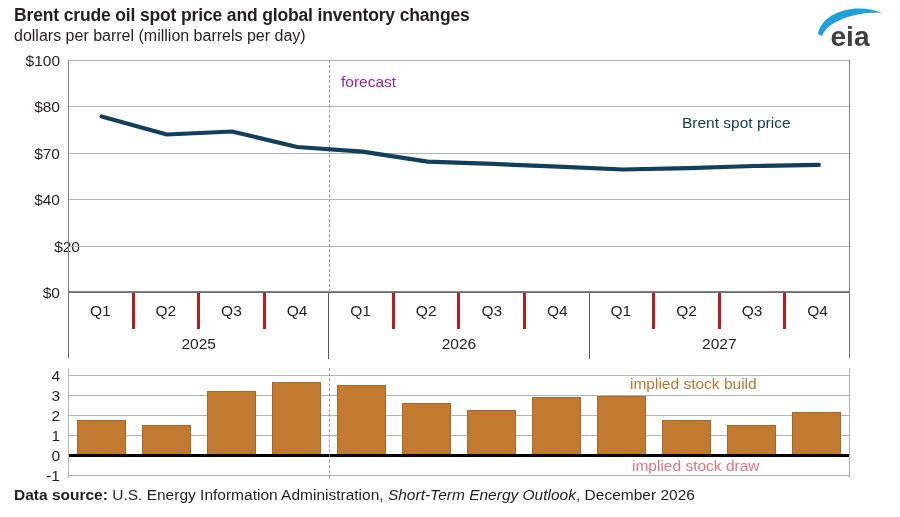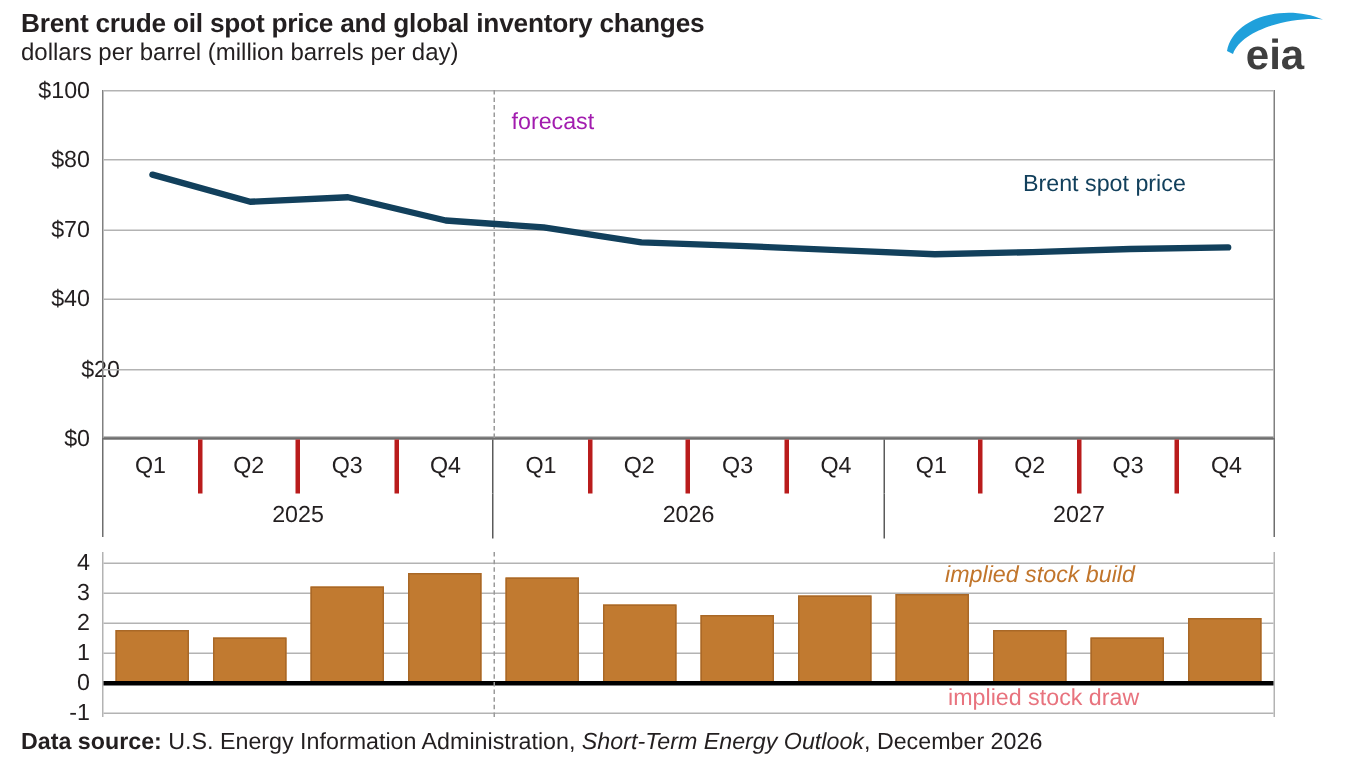--- a/index.html
+++ b/index.html
@@ -184,21 +184,21 @@
     width: 74%;
     background: #c17a30;
     border: 0.5px solid #a96827;
     box-sizing: border-box;
   }
   .annot {
     position: absolute;
     font-size: 15.5px;
     white-space: nowrap;
   }
-  .annot-build { color: #c1752b; font-style: italic; }
+  .annot-build { color: #c1752b; }
   .annot-draw  { color: #e8737e; }
 
   
   .footer {
     position: absolute;
     left: 14px;
     top: 486px;
     font-size: 15.5px;
     white-space: nowrap;
   }

